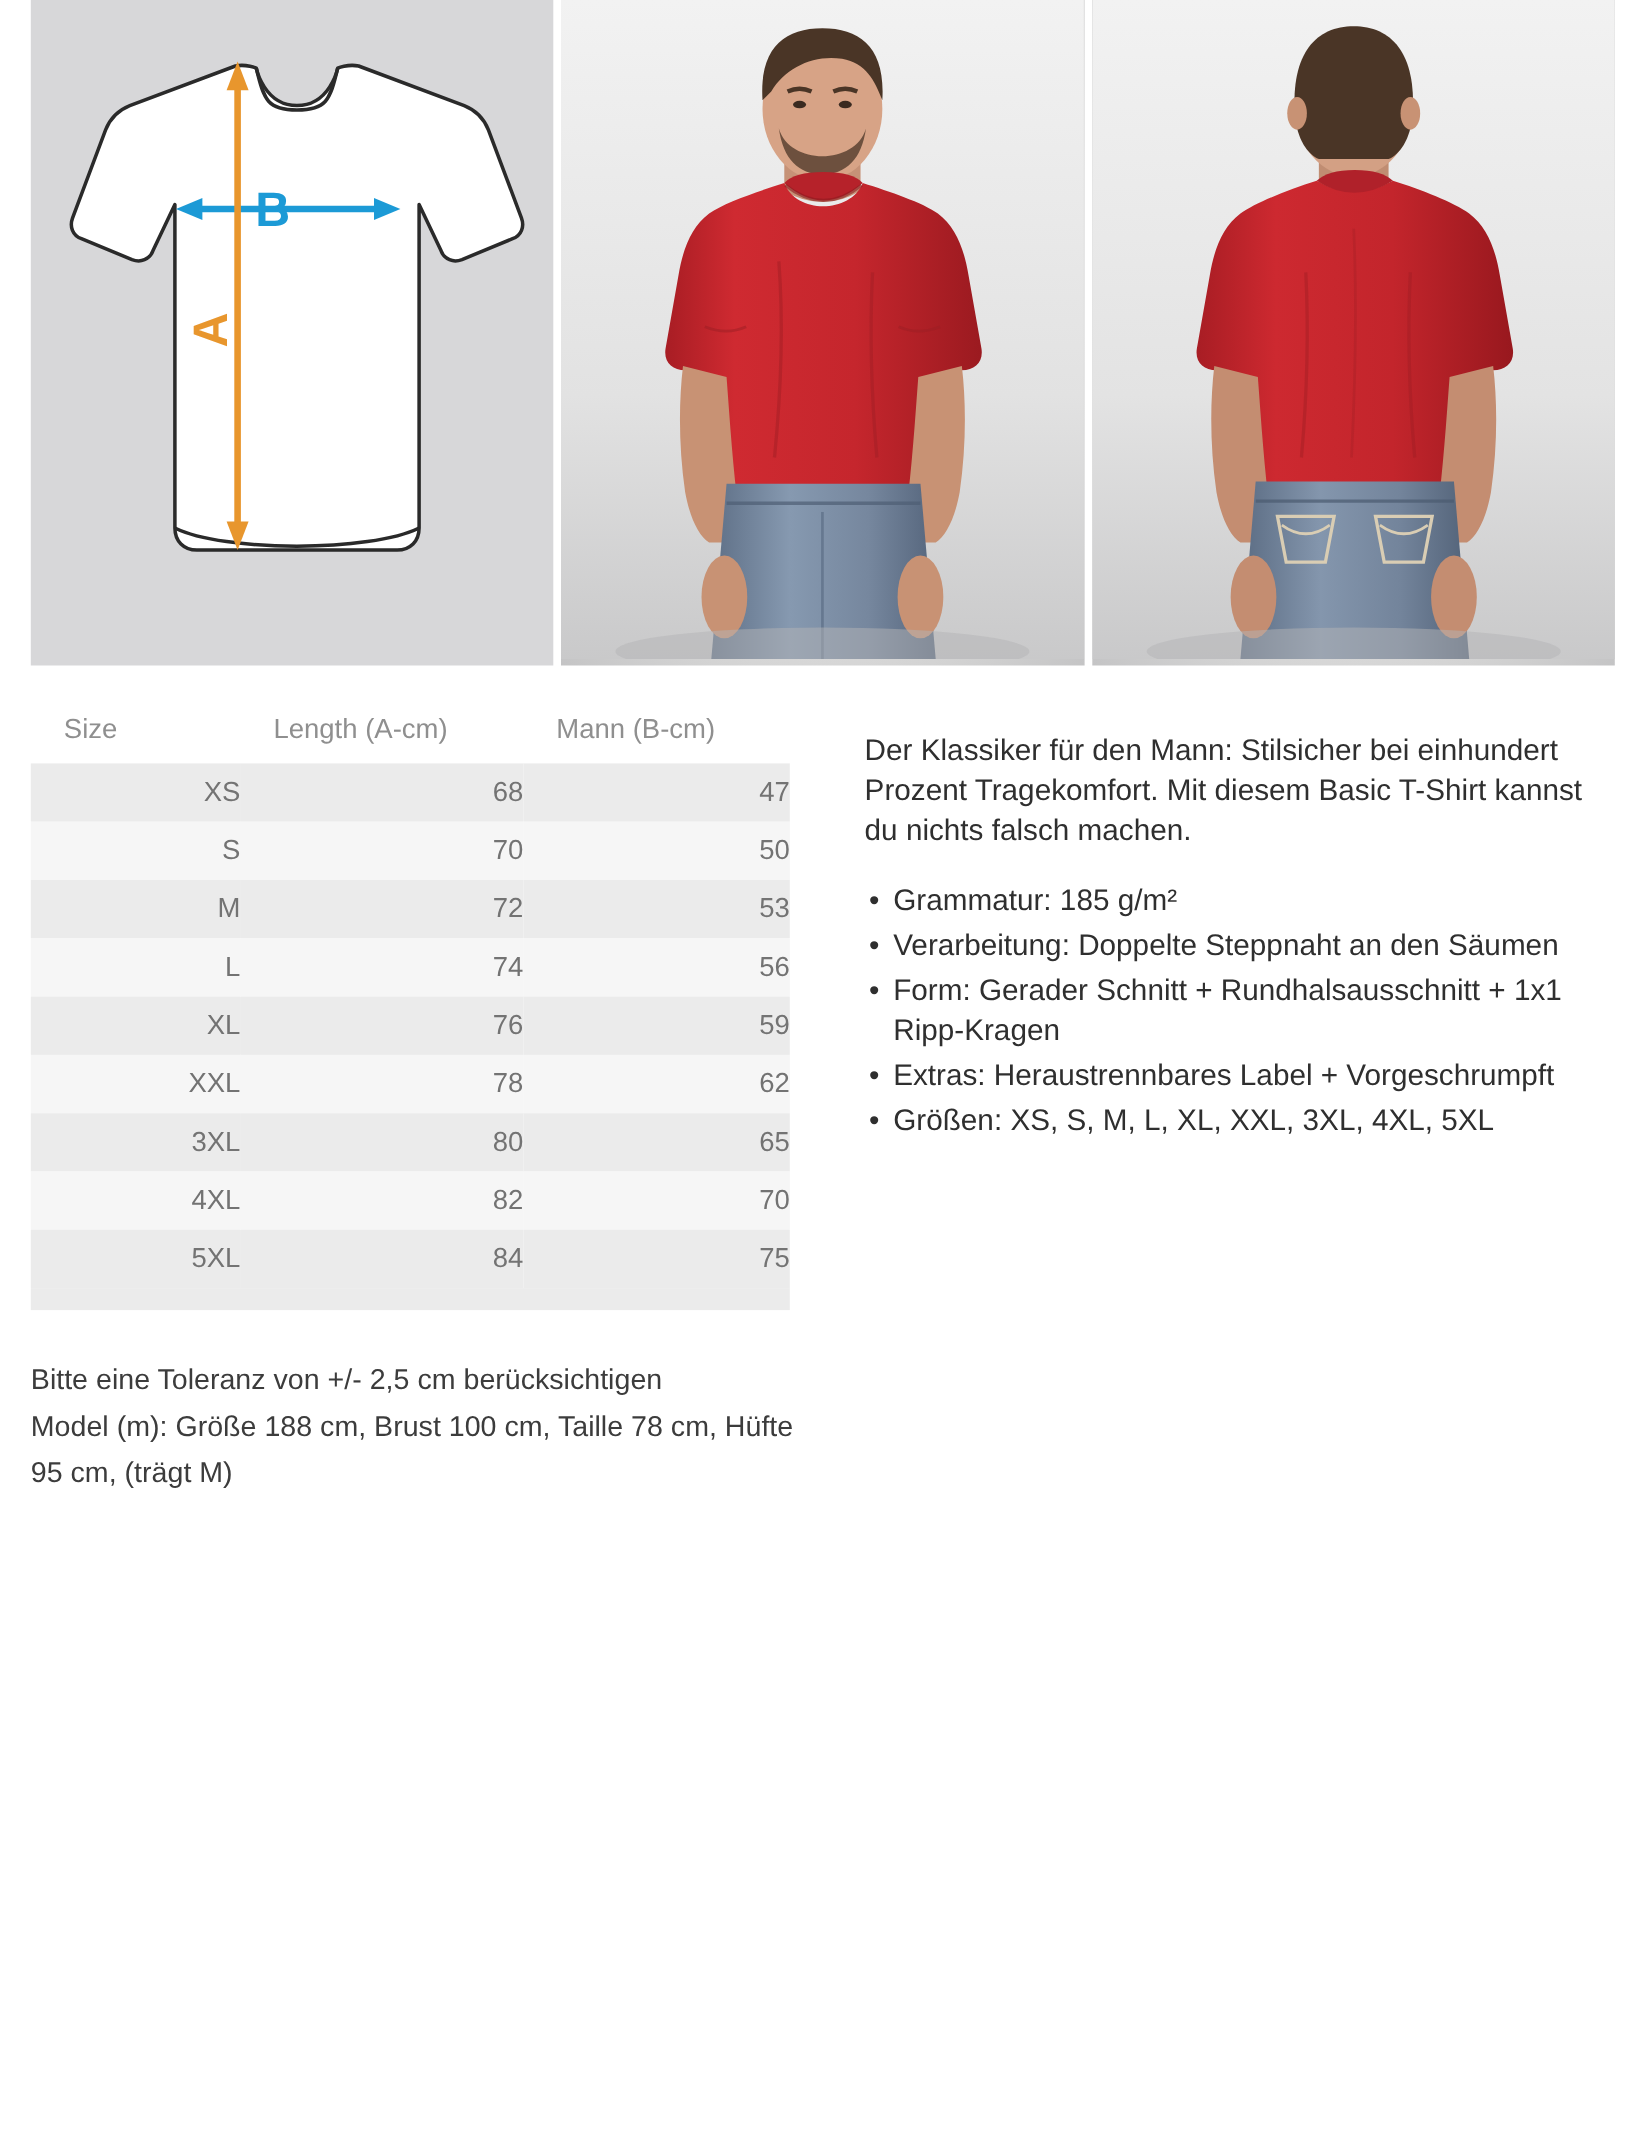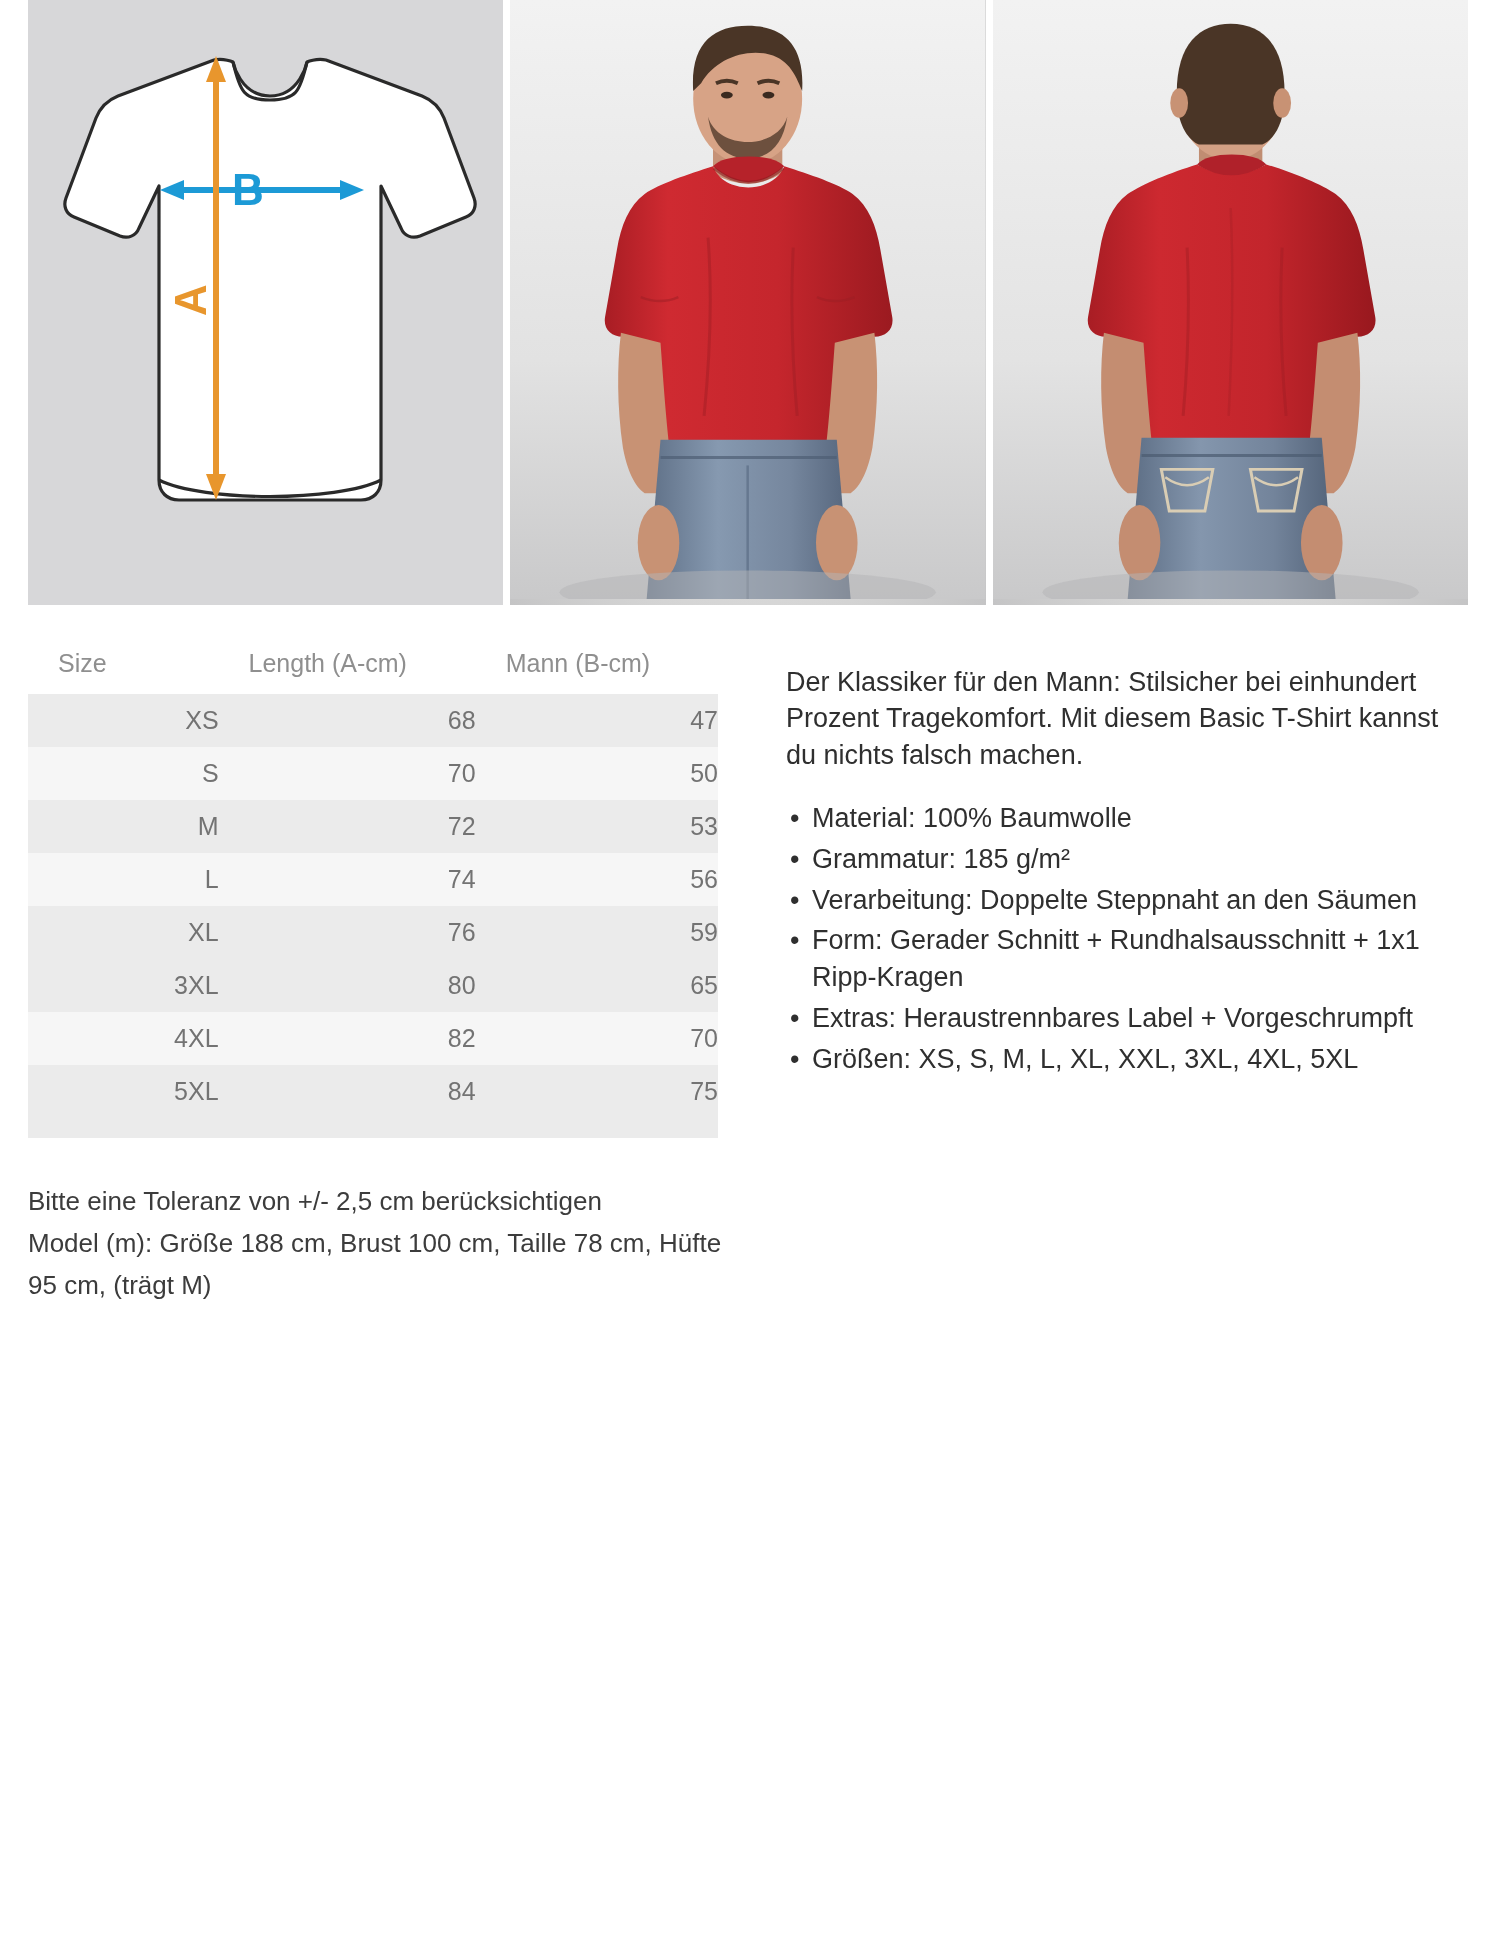--- a/index.html
+++ b/index.html
@@ -307,20 +307,25 @@
         <tr class="even">
           <td class="col-size">L</td>
           <td class="col-len">74</td>
           <td class="col-wid">56</td>
         </tr>
         <tr class="odd">
           <td class="col-size">XL</td>
           <td class="col-len">76</td>
           <td class="col-wid">59</td>
         </tr>
+        <tr class="even">
+          <td class="col-size">XXL</td>
+          <td class="col-len">78</td>
+          <td class="col-wid">62</td>
+        </tr>
         <tr class="odd">
           <td class="col-size">3XL</td>
           <td class="col-len">80</td>
           <td class="col-wid">65</td>
         </tr>
         <tr class="even">
           <td class="col-size">4XL</td>
           <td class="col-len">82</td>
           <td class="col-wid">70</td>
         </tr>
@@ -335,21 +340,20 @@
 
     <div class="note">
       <div>Bitte eine Toleranz von +/- 2,5 cm berücksichtigen</div>
       <div><b>Model (m):</b><span> Größe 188 cm, Brust 100 cm, Taille 78 cm, Hüfte 95 cm, (trägt M)</span></div>
     </div>
   </div>
 
   <div class="text-col">
     <p class="desc">Der Klassiker für den Mann: Stilsicher bei einhundert Prozent Tragekomfort. Mit diesem Basic T-Shirt kannst du nichts falsch machen.</p>
     <ul class="features">
-      <li>Material: 100% Baumwolle</li>
       <li>Grammatur: 185 g/m²</li>
       <li>Verarbeitung: Doppelte Steppnaht an den Säumen</li>
       <li>Form: Gerader Schnitt + Rundhalsausschnitt + 1x1 Ripp-Kragen</li>
       <li>Extras: Heraustrennbares Label + Vorgeschrumpft</li>
       <li>Größen: XS, S, M, L, XL, XXL, 3XL, 4XL, 5XL</li>
     </ul>
   </div>
 </div>
 
 </body></html>

